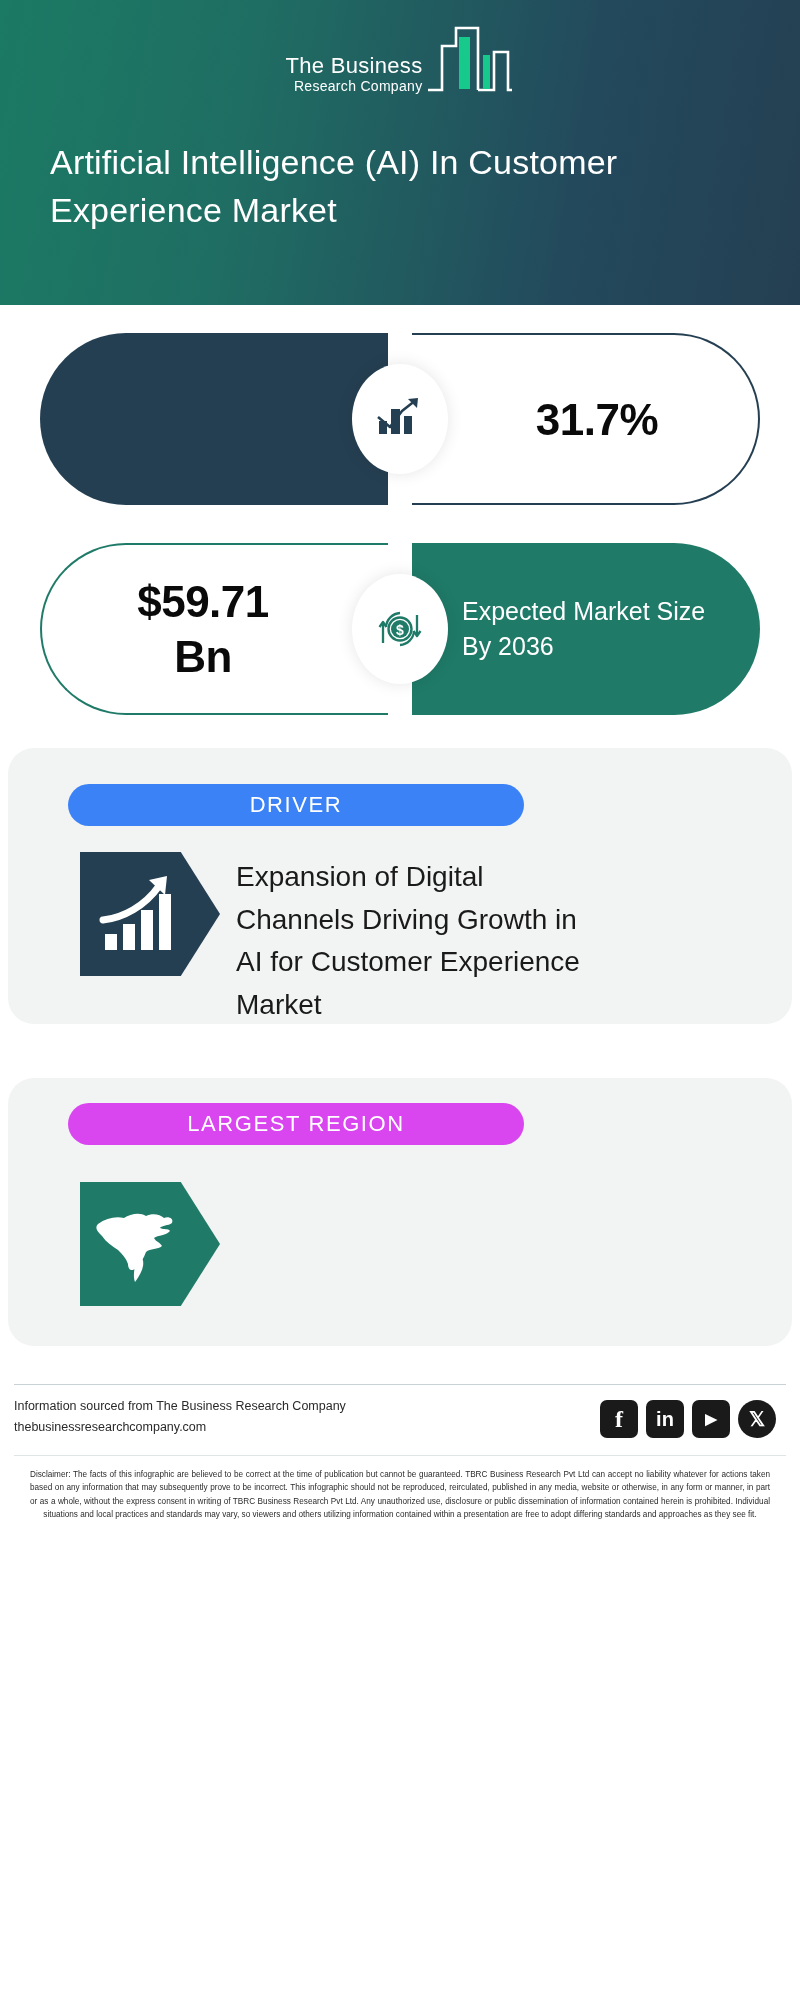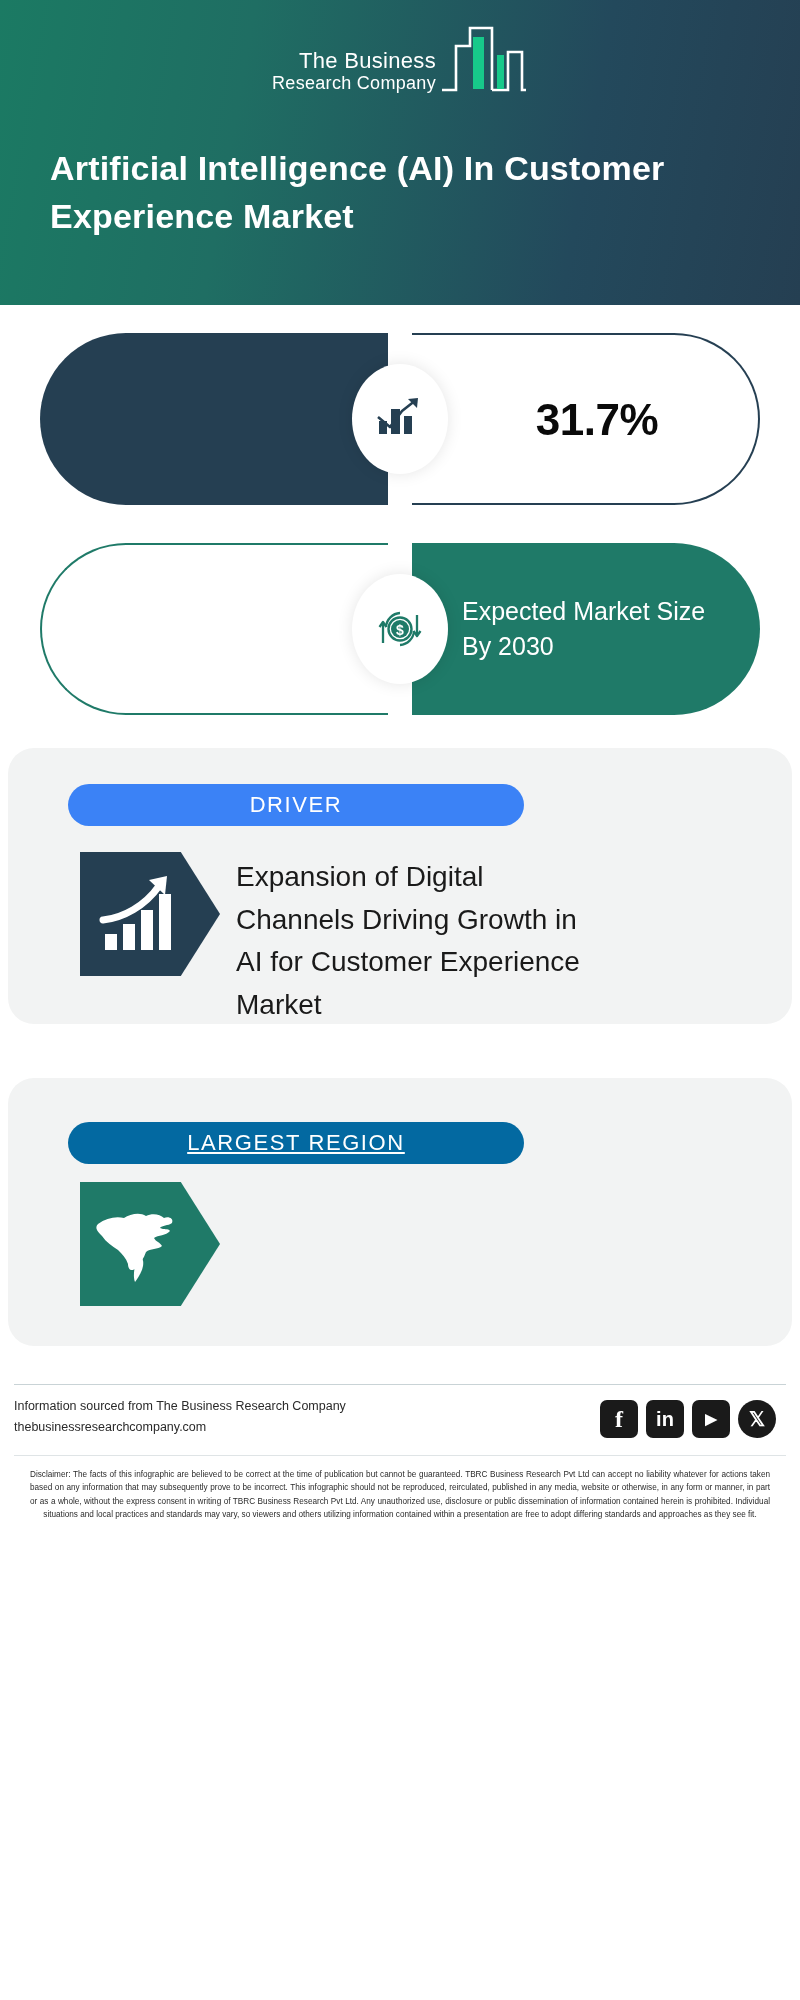--- a/index.html
+++ b/index.html
@@ -18,27 +18,27 @@
     background: linear-gradient(100deg, #1b7a63 0%, #1f6e63 30%, #23495c 72%, #253f52 100%);
     overflow: hidden;
   }
   .logo-wrap {
     position: absolute; left: 0; right: 0; top: 22px;
     display: flex; justify-content: center; align-items: flex-end;
   }
   .logo { display: flex; align-items: flex-end; gap: 0px; }
   .logo-text { display: flex; flex-direction: column; align-items: flex-end; padding-bottom: 4px; }
   .logo-text .l1 { color: #ffffff; font-size: 22px; letter-spacing: .3px; line-height: 1.05; font-weight: 400; }
-  .logo-text .l2 { color: #ffffff; font-size: 18px; letter-spacing: .3px; line-height: 1.3; font-weight: 400; }
+  .logo-text .l2 { color: #ffffff; font-size: 14px; letter-spacing: .3px; line-height: 1.3; font-weight: 400; }
   .logo-mark { margin-left: 4px; margin-bottom: 1px; }
 
   .hero-title {
-    position: absolute; left: 50px; right: 50px; top: 144px;
+    position: absolute; left: 50px; right: 50px; top: 138px;
     color: #ffffff; font-size: 34px; line-height: 1.42;
-    font-weight: 700; text-align: left; letter-spacing: .2px;
+    font-weight: 400; text-align: left; letter-spacing: .2px;
   }
 
   
   .stat-card { position: absolute; left: 40px; width: 720px; height: 172px; }
   .stat-card .half { position: absolute; top: 0; width: 348px; height: 172px; }
   .stat-card .solid-left  { left: 0;   border-radius: 86px 0 0 86px; }
   .stat-card .solid-right { right: 0;  border-radius: 0 86px 86px 0; }
   .stat-card .outline-right {
     right: 0; border-radius: 0 86px 86px 0;
     background: #ffffff; border: 2px solid #253f52; border-left: none;
@@ -146,53 +146,57 @@
         <path d="M3 22 L15 32 L27 16 L41 5" fill="none" stroke="#253f52" stroke-width="2.6" stroke-linejoin="round"></path>
         <path d="M33 4 L43 3 L42 13 Z" fill="#253f52"></path>
       </svg>
     </div>
     <div class="stat-val" style="right:38px; width:250px; align-items:center;">31.7%</div>
   </div>
 
   <div class="stat-card" style="top:543px;">
     <div class="half outline-left"></div>
     <div class="half solid-right" style="background:#1f7a68;"></div>
+    <div class="stat-val" style="left:38px; width:250px; align-items:center;">
+      <span>$59.71</span>
+      <span>Bn</span>
+    </div>
     <div class="icon-bubble">
       <svg width="52" height="52" viewBox="0 0 52 52">
         <circle cx="26" cy="26" r="11.5" fill="none" stroke="#1f7a68" stroke-width="2.4"></circle>
         <circle cx="26" cy="26" r="9" fill="#1f7a68"></circle>
         <text x="26" y="31.5" font-size="14" font-weight="700" fill="#ffffff" text-anchor="middle" font-family="Liberation Sans, sans-serif">$</text>
         <path d="M12 24 A15 15 0 0 1 26 10" fill="none" stroke="#1f7a68" stroke-width="2.3"></path>
         <path d="M40 28 A15 15 0 0 1 26 42" fill="none" stroke="#1f7a68" stroke-width="2.3"></path>
         <path d="M9 20 V40" stroke="#1f7a68" stroke-width="2.3"></path>
         <path d="M5.5 24 L9 19 L12.5 24" fill="none" stroke="#1f7a68" stroke-width="2.3" stroke-linejoin="round"></path>
         <path d="M43 12 V32" stroke="#1f7a68" stroke-width="2.3"></path>
         <path d="M39.5 28 L43 33 L46.5 28" fill="none" stroke="#1f7a68" stroke-width="2.3" stroke-linejoin="round"></path>
       </svg>
     </div>
-    <div class="stat-lbl" style="right:48px; width:250px;">Expected Market Size By 2030</div>
+    <div class="stat-lbl" style="right:48px; width:250px;">Expected Market Size By 2036</div>
   </div>
 
   <div class="panel" style="top:748px; height:276px;">
     <div class="pill" style="top:36px; background:#3b82f6;">DRIVER</div>
     <div class="pentagon" style="top:104px; background:#253f52;">
       <svg width="92" height="84" viewBox="0 0 92 84" style="margin-left:-14px;">
         <rect x="8" y="62" width="12" height="16" fill="#ffffff"></rect>
         <rect x="26" y="52" width="12" height="26" fill="#ffffff"></rect>
         <rect x="44" y="38" width="12" height="40" fill="#ffffff"></rect>
         <rect x="62" y="22" width="12" height="56" fill="#ffffff"></rect>
         <path d="M6 48 C26 46 48 34 62 14" fill="none" stroke="#ffffff" stroke-width="7" stroke-linecap="round"></path>
         <path d="M52 8 L70 4 L68 23 Z" fill="#ffffff"></path>
       </svg>
     </div>
     <div class="sec-text" style="top:108px;">Expansion of Digital Channels Driving Growth in AI for Customer Experience Market</div>
   </div>
 
   <div class="panel" style="top:1078px; height:268px;">
-    <div class="pill" style="top:44px; background:#0369a1;text-decoration:underline;">LARGEST REGION</div>
+    <div class="pill" style="top:25px; background:#d946ef;">LARGEST REGION</div>
     <div class="pentagon" style="top:104px; background:#1f7a68;">
       <svg width="104" height="92" viewBox="0 0 104 92" style="margin-left:-16px;">
         <path fill="#ffffff" d="M8 26 C16 20 26 18 34 20 C40 16 50 14 56 18 C62 15 70 16 74 20
           C78 18 84 20 82 25 C78 28 72 27 70 30 C74 32 78 30 80 33 C76 38 68 37 64 40
           C66 44 70 44 72 48 C68 52 60 50 56 54 C54 60 50 66 46 70 C42 74 38 72 38 66
           C36 60 32 56 28 52 C22 48 16 44 12 38 C8 34 4 30 8 26 Z"></path>
         <path fill="#ffffff" d="M48 58 C52 58 54 62 53 68 C52 74 48 80 45 84 C43 80 44 70 46 64 Z"></path>
       </svg>
     </div>
   </div>

